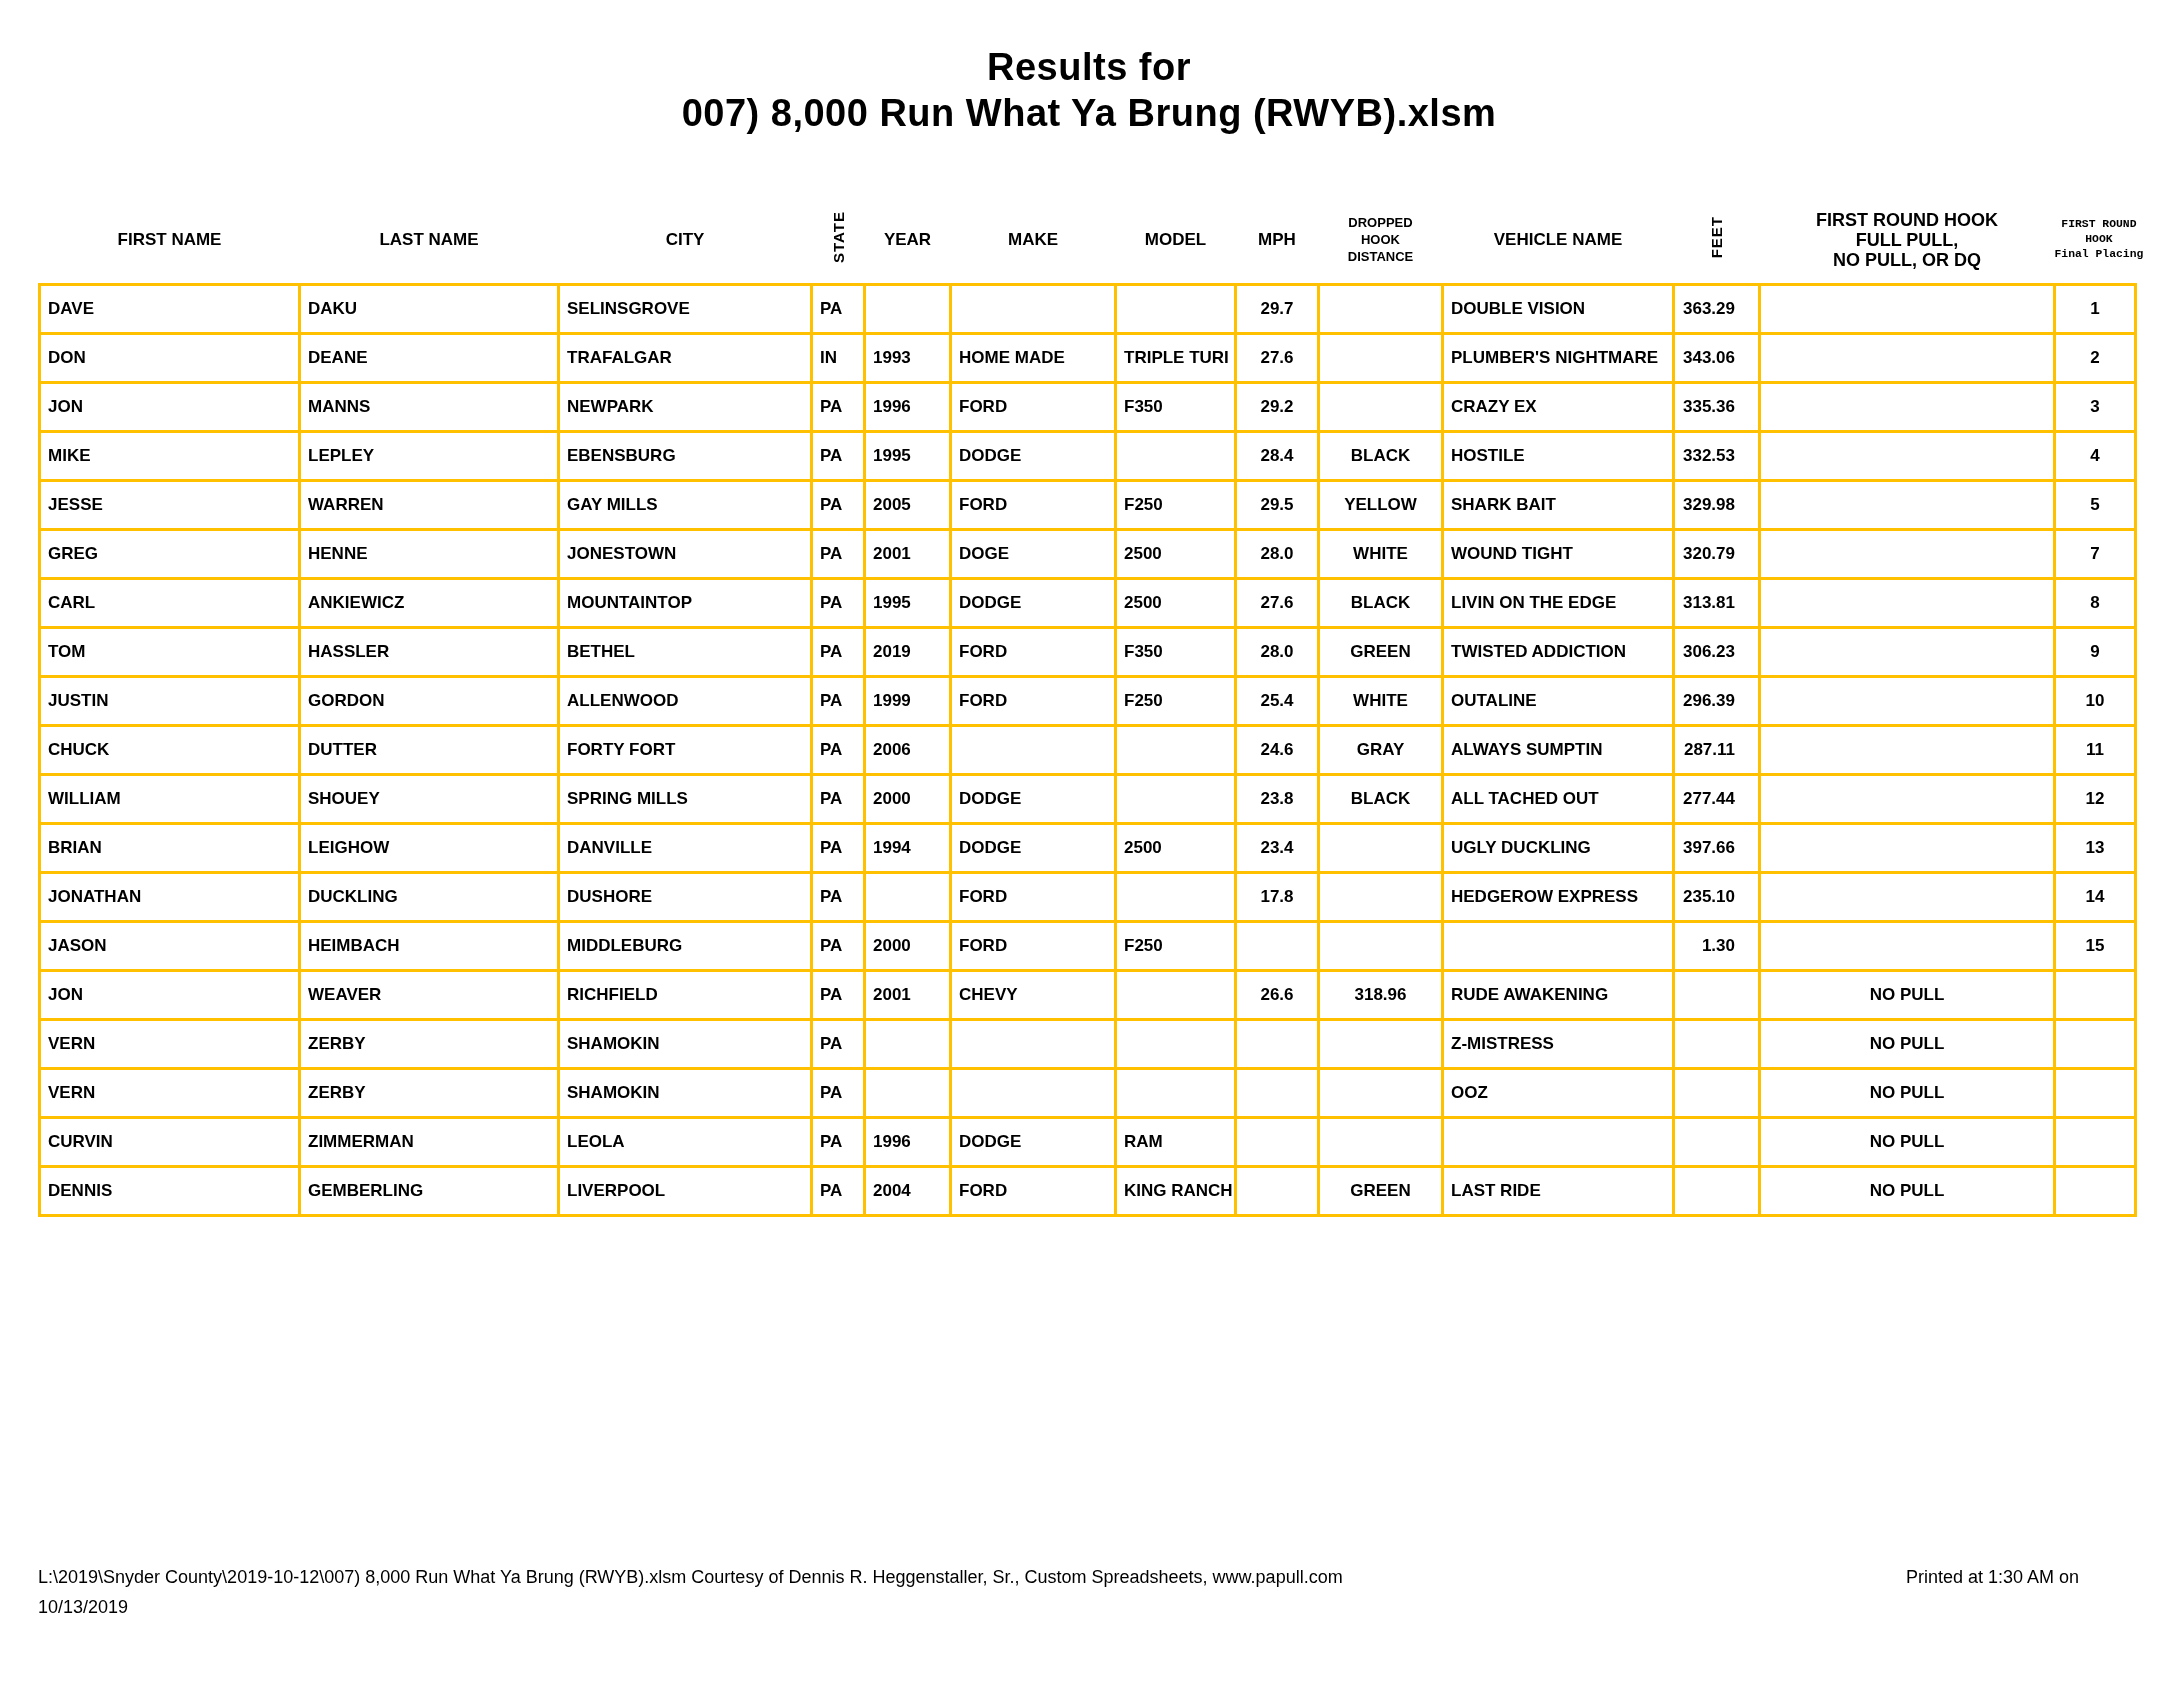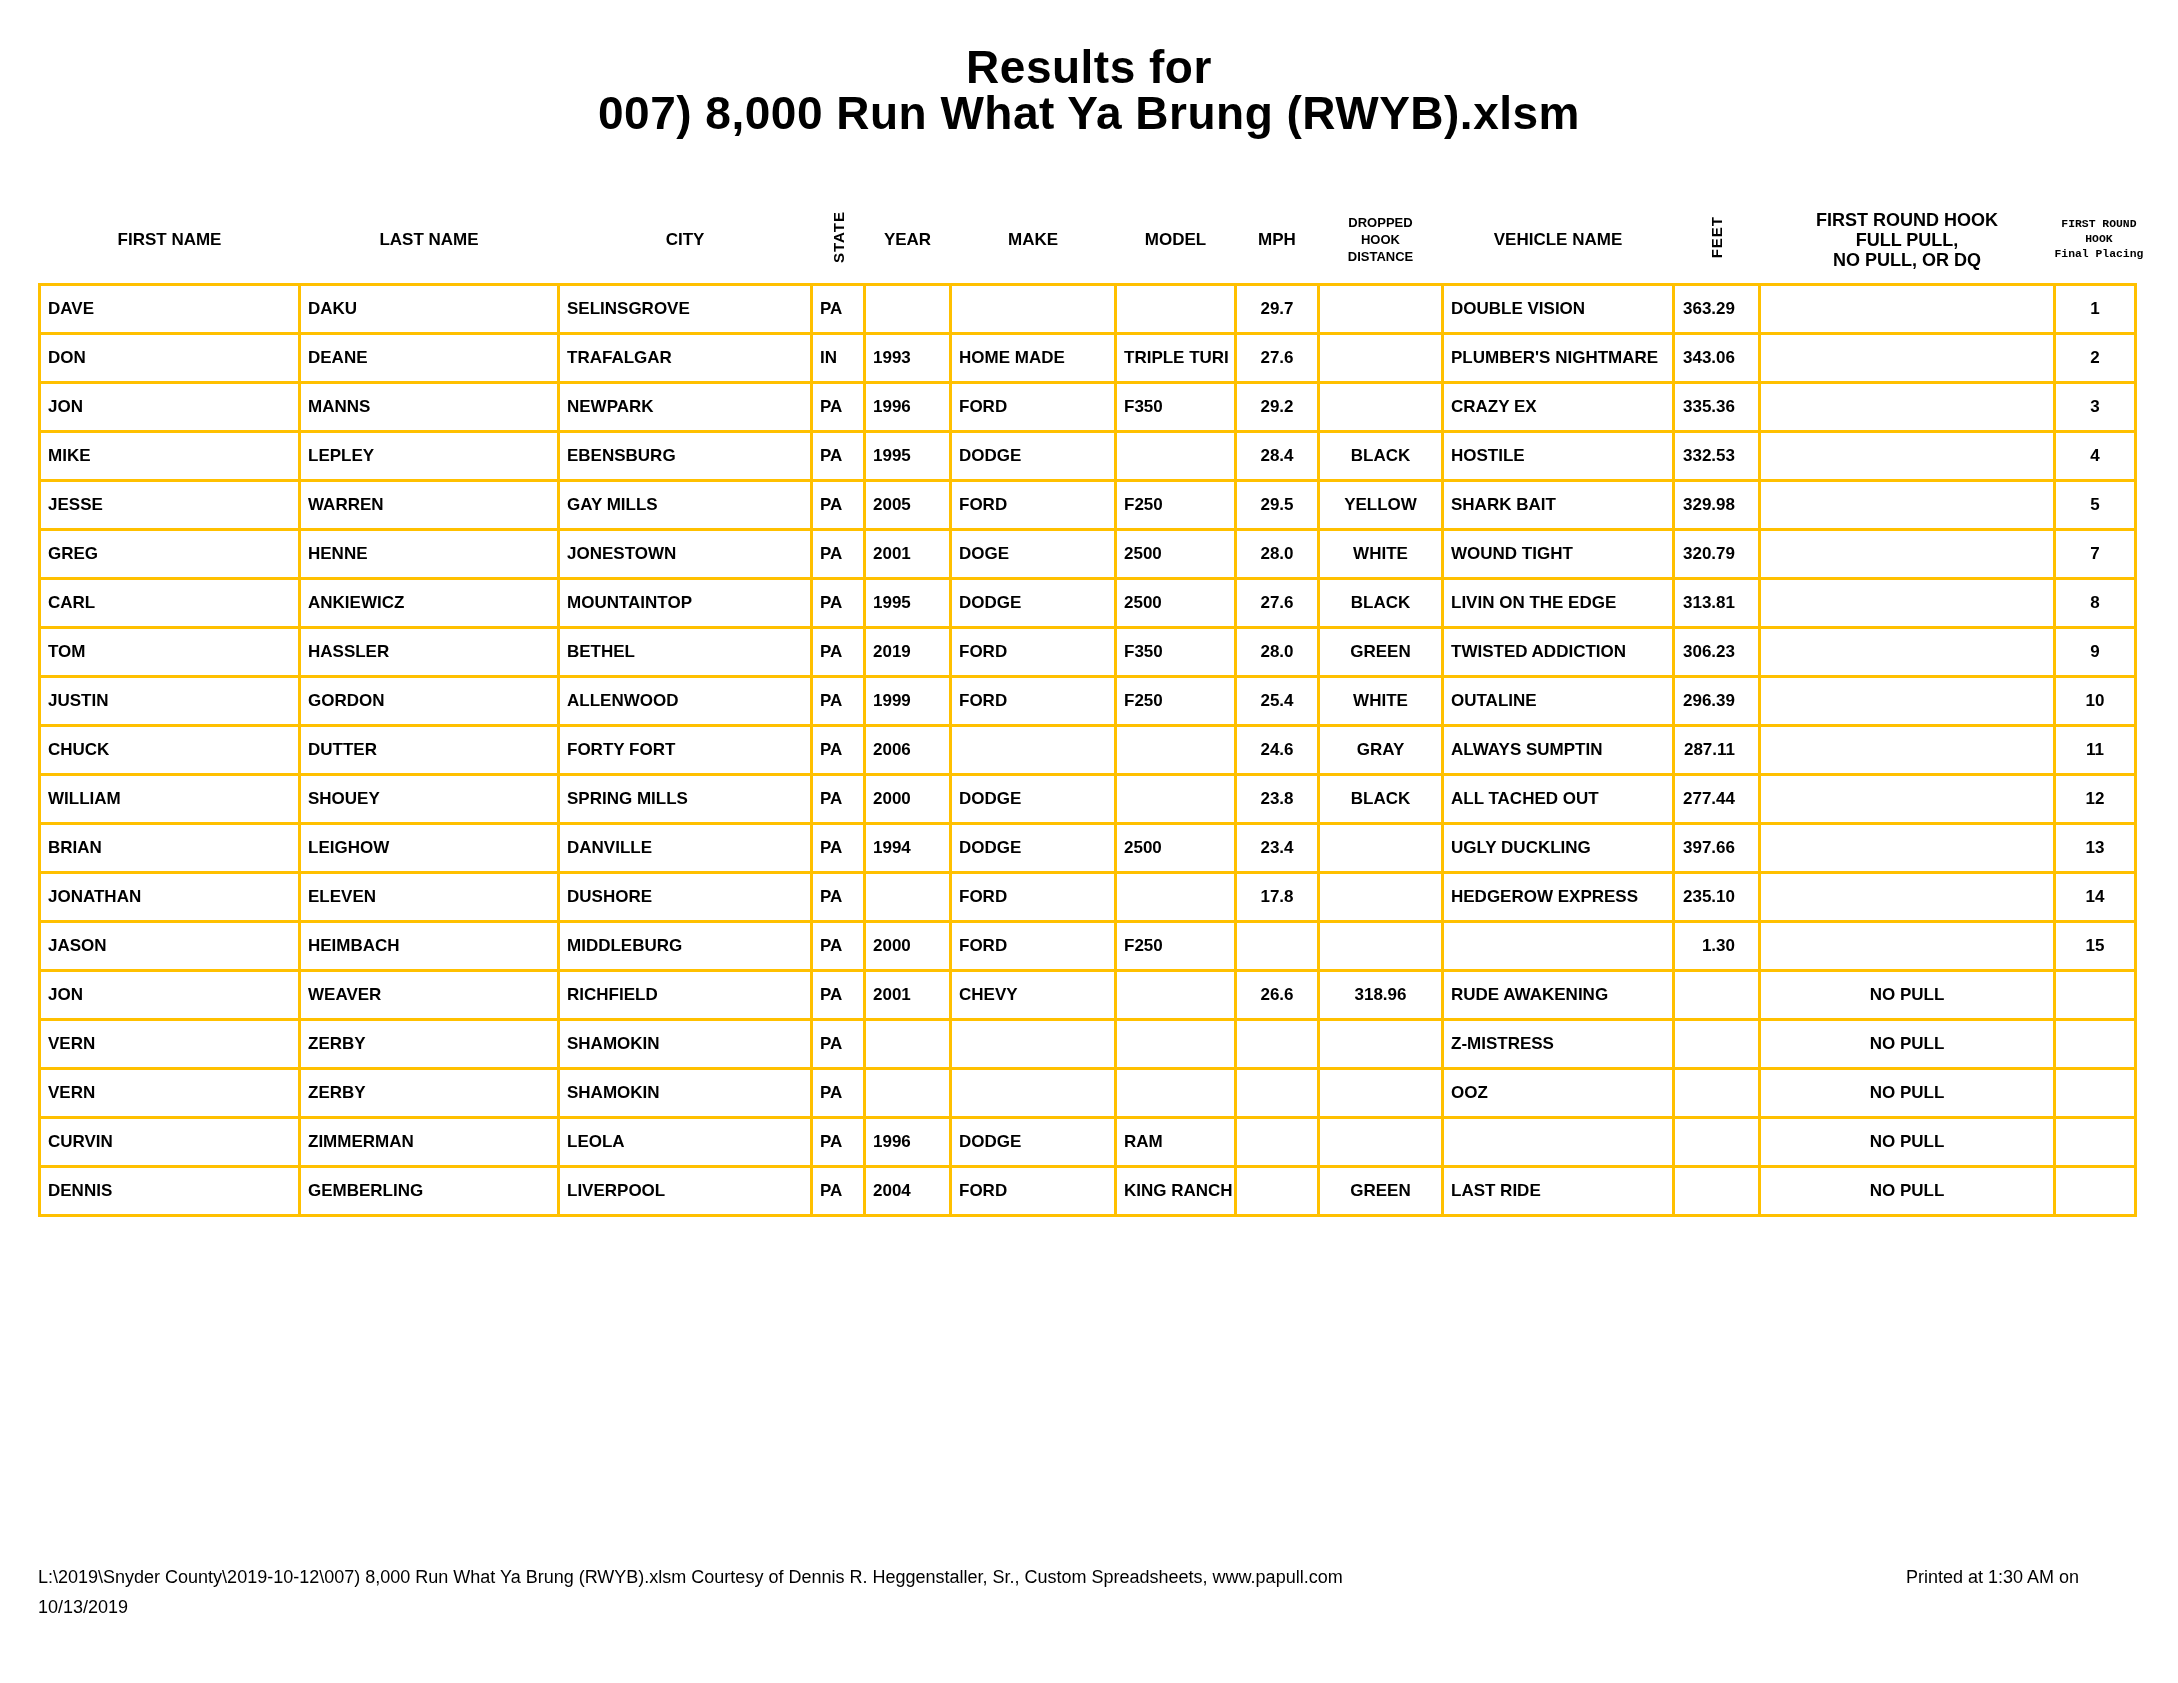--- a/index.html
+++ b/index.html
@@ -5,21 +5,21 @@
   :root { --grid: #FFC000; }
   html,body { margin:0; padding:0; }
   body {
     width:2178px; height:1683px; position:relative;
     background:#ffffff; color:#000;
     font-family:"Liberation Sans", sans-serif; font-weight:700;
     overflow:hidden;
   }
   .title-block {
     position:absolute; top:44px; left:0; width:2178px;
-    text-align:center; font-size:46px; line-height:46px;
+    text-align:center; font-size:38px; line-height:46px;
     letter-spacing:0.5px;
   }
   table.results {
     position:absolute; left:38px; top:196px;
     border-collapse:collapse; table-layout:fixed; width:2098px;
   }
   thead th {
     border:none; height:87px; vertical-align:middle;
     font-size:17px; padding:0; text-align:center; font-weight:700;
     white-space:nowrap;
@@ -264,21 +264,21 @@
         <td class="a-left">2500</td>
         <td class="a-center">23.4</td>
         <td class="a-center"></td>
         <td class="a-left">UGLY DUCKLING</td>
         <td class="a-right">397.66</td>
         <td class="a-center"></td>
         <td class="a-center">13</td>
       </tr>
       <tr>
         <td class="a-left">JONATHAN</td>
-        <td class="a-left">ELEVEN</td>
+        <td class="a-left">DUCKLING</td>
         <td class="a-left">DUSHORE</td>
         <td class="a-left">PA</td>
         <td class="a-left"></td>
         <td class="a-left">FORD</td>
         <td class="a-left"></td>
         <td class="a-center">17.8</td>
         <td class="a-center"></td>
         <td class="a-left">HEDGEROW EXPRESS</td>
         <td class="a-right">235.10</td>
         <td class="a-center"></td>

